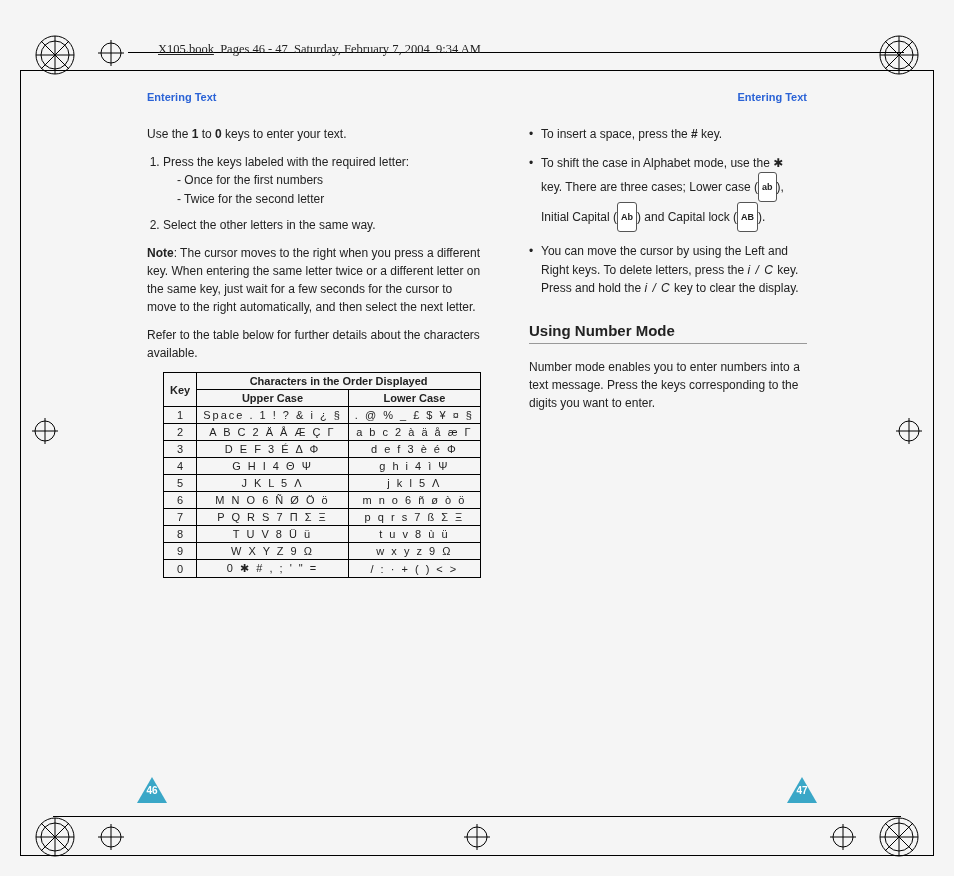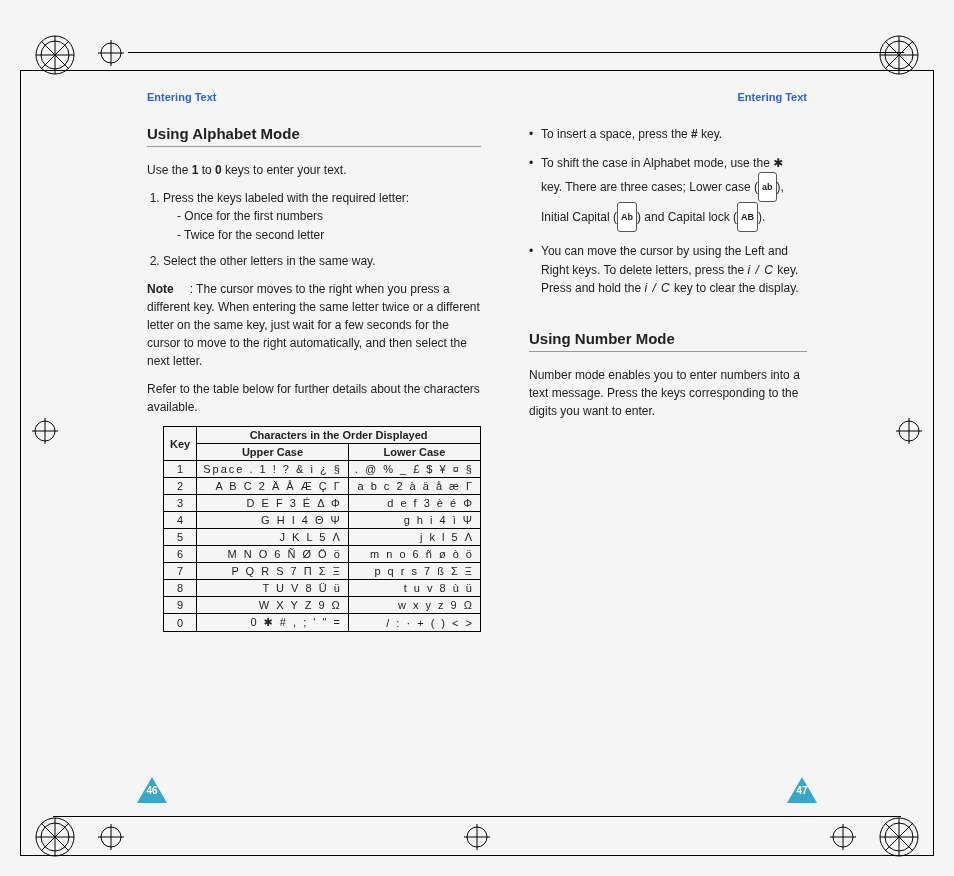--- a/index.html
+++ b/index.html
@@ -42,21 +42,21 @@
 
 .chip { display:inline-block; border:1px solid #555; border-radius:3px; padding:8px 3px; font-size:9px; font-weight:bold; line-height:12px; vertical-align:1px; font-family:Arial,sans-serif; background:#fff; }
 .hash { font-weight:bold; }
 .ic { font-style:italic; letter-spacing:1px; }
 
 
 table.chars { border-collapse:collapse; margin:6px 0 0 16px; font-size:11px; }
 table.chars th, table.chars td { border:1px solid #000; padding:2px 6px; text-align:center; vertical-align:middle; }
 table.chars th { font-weight:bold; }
 table.chars td.k { width:24px; }
-table.chars td.c { text-align:right; font-family:Arial,sans-serif; letter-spacing:2px; white-space:nowrap; width:130px; }
+table.chars td.c { text-align:center; font-family:Arial,sans-serif; letter-spacing:2px; white-space:nowrap; width:130px; }
 
 
 .badge { position:absolute; bottom:52px; width:30px; height:26px; }
 .badge.left { left:116px; }
 .badge.right { right:116px; }
 .badge svg { display:block; }
 .badge .num { position:absolute; left:0; right:0; top:8px; text-align:center; color:#fff; font-size:10px; font-weight:bold; }
 
 
 .botline { position:absolute; left:32px; right:32px; bottom:38px; border-top:1px solid #000; }
@@ -151,42 +151,47 @@
 <div class="regmark" style="right:98px;bottom:26px;">
 <svg width="26" height="26">
       <circle cx="13" cy="13" r="10" fill="none" stroke="#000"></circle>
       <line x1="13" y1="0" x2="13" y2="26" stroke="#000"></line>
       <line x1="0" y1="13" x2="26" y2="13" stroke="#000"></line>
     </svg>
 </div>
 
 <div class="topbar">
   <div class="topbar-line"></div>
+  <div class="filelabel">
+    <span class="ul">X105.book</span>
+    &nbsp;<span>Pages 46 - 47</span>
+    &nbsp;<span>Saturday, February 7, 2004</span>
+    &nbsp;<span>9:34 AM</span>
+  </div>
 </div>
 
 <div class="outer">
 
   <div class="spread">
 
     <div class="col left">
       <div class="runhead">Entering Text</div>
-      <h2>Using Alphabet Mode</h2>
       <p>
         <span>Use the </span><b>1</b><span> to </span><b>0</b><span> keys to enter your text.</span>
       </p>
       <ol>
         <li>
           <span>Press the keys labeled with the required letter:</span>
           <div class="sub">- Once for the first numbers</div>
           <div class="sub">- Twice for the second letter</div>
         </li>
         <li>Select the other letters in the same way.</li>
       </ol>
       <div class="note">
-        <b>Note</b><span class="noteind" style="margin-left:16px">: The cursor moves to the right when you press a different key. When entering the same letter twice or a different letter on the same key, just wait for a few seconds for the cursor to move to the right automatically, and then select the next letter.</span>
+        <b>Note</b><span class="noteind" style="margin-left:0">: The cursor moves to the right when you press a different key. When entering the same letter twice or a different letter on the same key, just wait for a few seconds for the cursor to move to the right automatically, and then select the next letter.</span>
       </div>
       <p>Refer to the table below for further details about the characters available.</p>
 
       <table class="chars">
         <tbody>
             <tr>
           <th rowspan="2">Key</th>
           <th colspan="2">Characters in the Order Displayed</th>
         </tr>
         <tr>
@@ -256,21 +261,21 @@
           <span>To insert a space, press the </span><span class="hash">#</span><span> key.</span>
         </li>
         <li>
           <span>To shift the case in Alphabet mode, use the </span><span>✱</span><span> key. There are three cases; Lower case (</span><span class="chip">ab</span><span>), Initial Capital (</span><span class="chip">Ab</span><span>) and Capital lock (</span><span class="chip">AB</span><span>).</span>
         </li>
         <li>
           <span>You can move the cursor by using the Left and Right keys. To delete letters, press the </span><span class="ic">i / C</span><span> key. Press and hold the </span><span class="ic">i / C</span><span> key to clear the display.</span>
         </li>
       </ul>
 
-      <h2 style="margin-top:32px">Using Number Mode</h2>
+      <h2 style="margin-top:24px">Using Number Mode</h2>
       <p>Number mode enables you to enter numbers into a text message. Press the keys corresponding to the digits you want to enter.</p>
     </div>
   </div>
 
   <div class="badge left">
     <svg width="30" height="26">
         <polygon points="15,0 30,26 0,26" fill="#3aa7c7"></polygon>
       </svg>
     <div class="num">46</div>
   </div>

